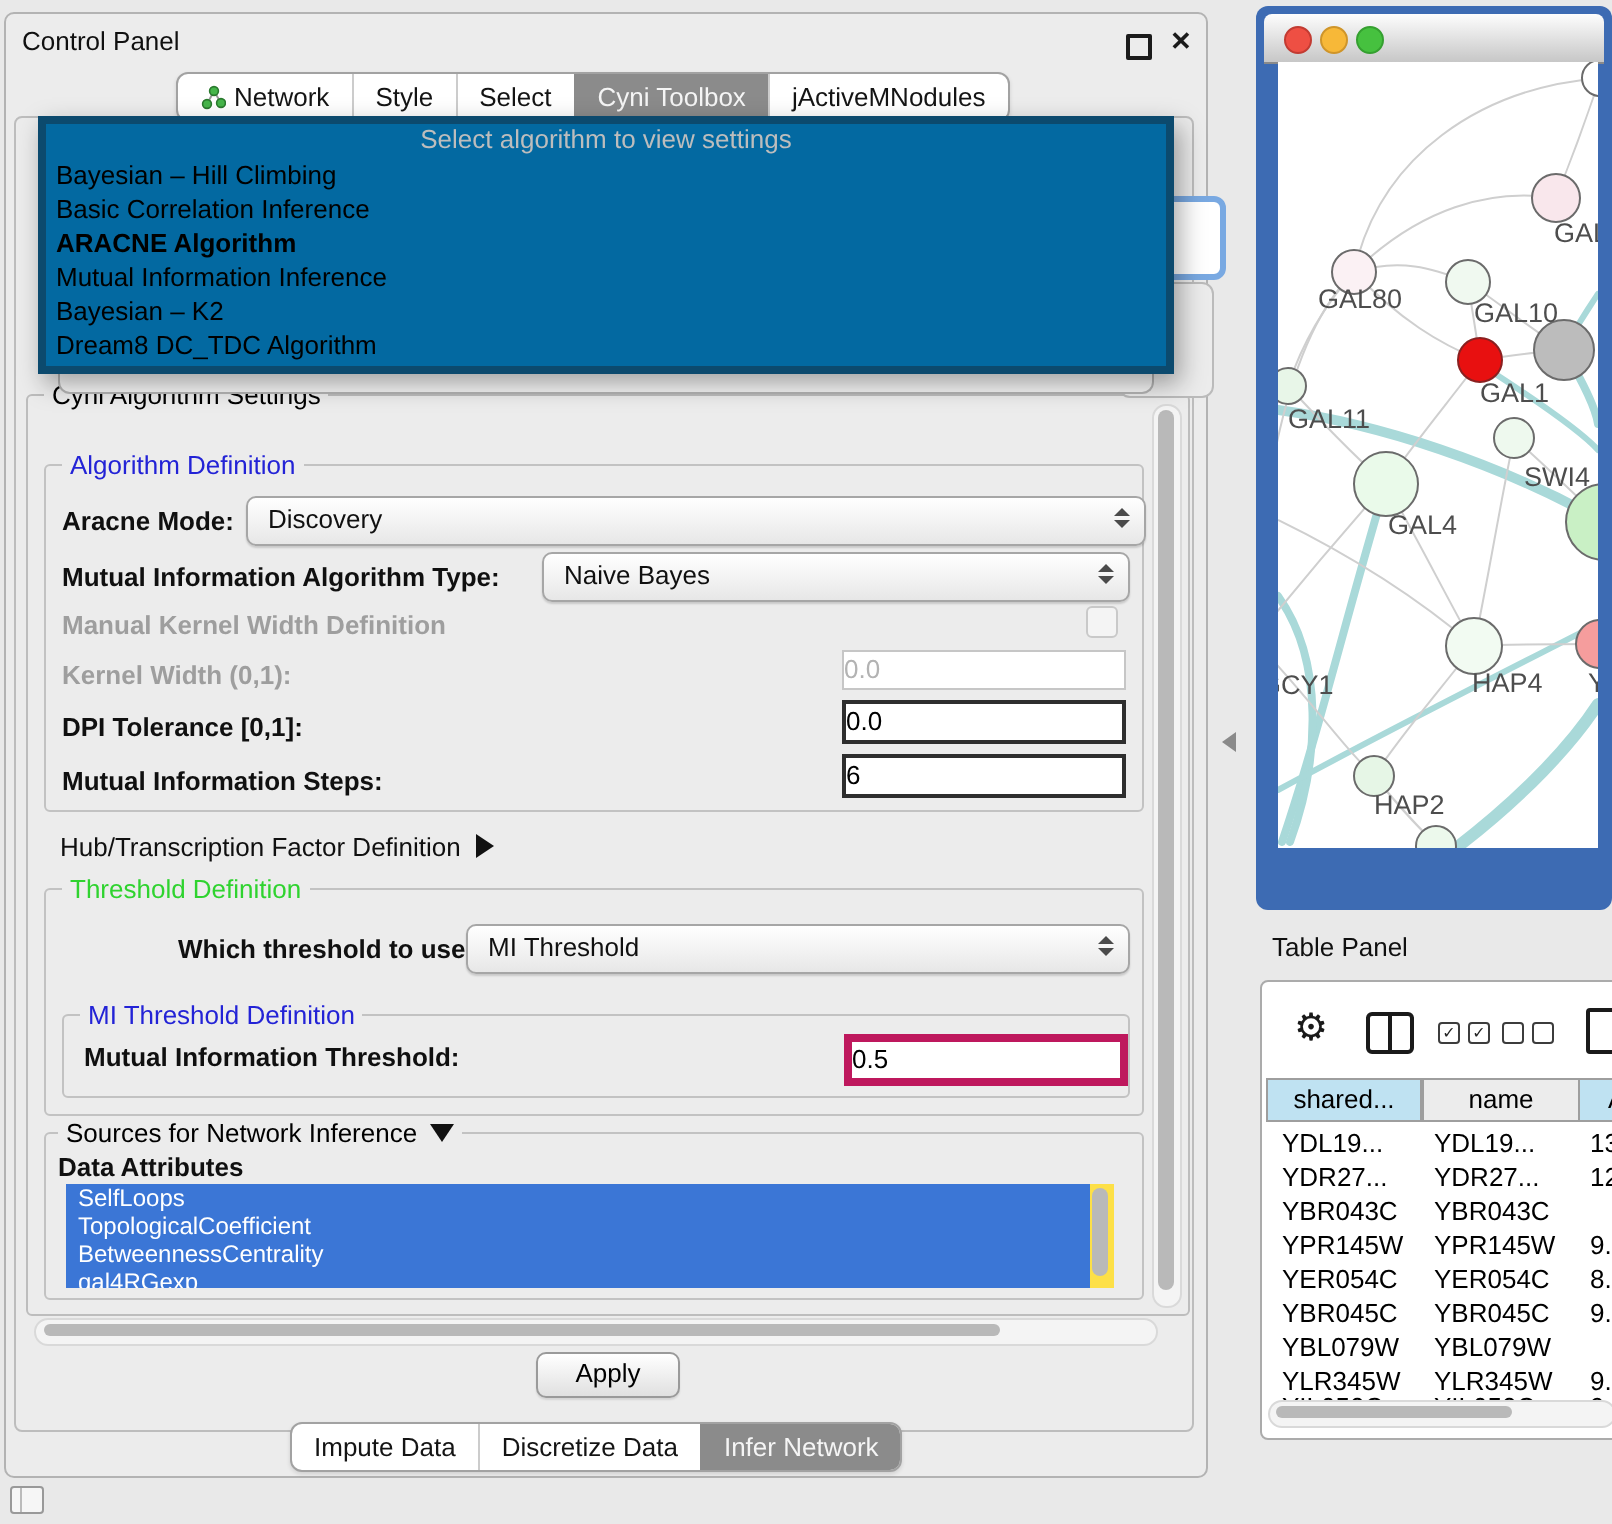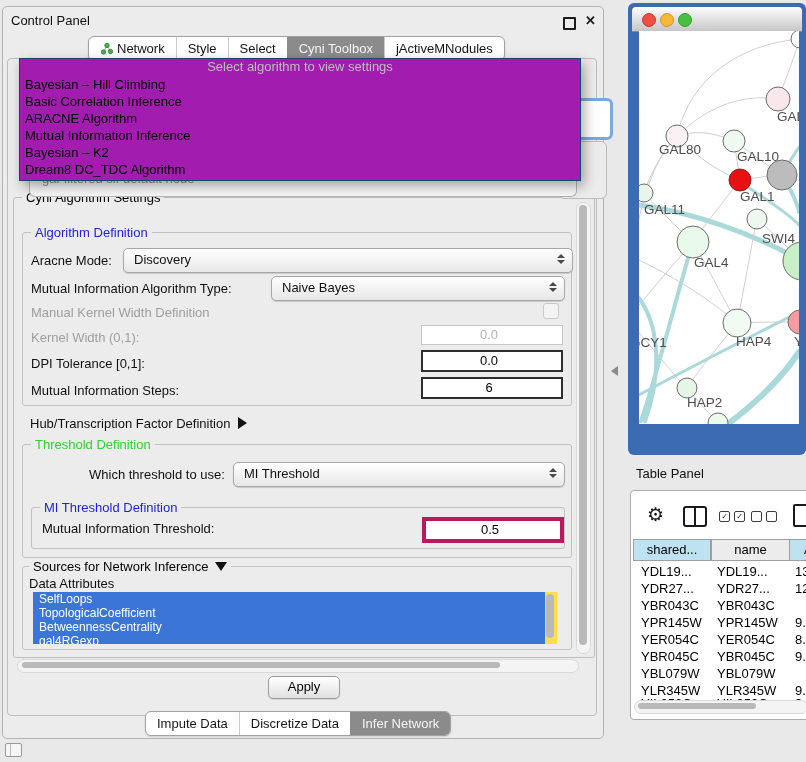--- a/index.html
+++ b/index.html
@@ -1,37 +1,37 @@
 <!DOCTYPE html>
 <html><head>
 <meta charset="utf-8">
 <style>
   html,body{margin:0;padding:0}
   body{width:806px;height:762px;background:#e9e9e9;font-family:"Liberation Sans",sans-serif;
        position:relative;overflow:hidden;-webkit-font-smoothing:antialiased}
   .lbl{position:absolute;font-size:13px;color:#101010;white-space:nowrap}
-  .b{font-weight:normal}
+  .b{font-weight:bold}
   .dis{color:#9e9e9e}
   
   .panel{position:absolute;left:2px;top:6px;width:600px;height:731px;background:#ececec;
          border:1px solid #b3b3b3;border-radius:5px}
   .win-float{position:absolute;left:560px;top:10px;width:9px;height:9px;border:2px solid #1b1b1b;border-radius:1px;cursor:pointer}
   .win-close{position:absolute;left:582px;top:6px;font-size:13px;font-weight:bold;color:#1b1b1b;cursor:pointer}
   .content{position:absolute;left:4px;top:51px;width:588px;height:656px;background:#ececec;
            border:1px solid #bdbdbd;border-radius:4px}
   
   .seg{position:absolute;display:flex;background:#ffffff;border:1px solid #a2a2a2;border-radius:6px;
        overflow:hidden;box-shadow:0 1px 2px rgba(0,0,0,.12);z-index:5}
   .seg .s{font-size:13px;padding:0 11px;line-height:21px;color:#141414;border-left:1px solid #cccccc;
           display:flex;align-items:center;gap:4px;cursor:pointer;white-space:nowrap}
   .seg .s:first-child{border-left:none}
   .seg .s.sel{background:#8b8b8b;color:#f5f5f5;border-left-color:#8b8b8b}
   
-  .popup{position:absolute;left:16px;top:51px;width:560px;height:121px;background:#a21caf;
-         border:1px solid #0c4a6e;box-shadow:3px 5px 12px rgba(0,0,0,.35);z-index:50}
+  .popup{position:absolute;left:16px;top:51px;width:560px;height:121px;background:#0369a1;
+         border:4px solid #0c4a6e;box-shadow:3px 5px 12px rgba(0,0,0,.35);z-index:50}
   .pp-prompt{height:17px;line-height:16px;text-align:center;color:#bdbdbd;font-size:13px}
   .pp-item{height:17px;line-height:17px;font-size:13px;padding-left:5px;color:#000;cursor:pointer}
   
   .frag-combo{position:absolute;left:566px;top:91px;width:38px;height:36px;border:3px solid #79a9e2;
               border-radius:6px;background:#fff;z-index:10}
   .frag-box{position:absolute;left:556px;top:134px;width:46px;height:56px;border:1px solid #bbbbbb;
             border-radius:6px;background:#ececec;z-index:10}
   .frag-text{position:absolute;left:26px;top:170px;width:546px;height:19px;overflow:hidden;
              border-left:1px solid #b5b5b5;border-right:1px solid #b5b5b5;border-bottom:1px solid #b5b5b5;
              border-radius:0 0 6px 6px;background:#f7f7f7;z-index:10}
@@ -42,21 +42,21 @@
   .blue{color:#2323d6}.green{color:#2fd32f}
   
   .combo{position:absolute;background:linear-gradient(#ffffff,#e7e7e7);border:1px solid #a6a6a6;
          border-radius:5px;box-shadow:0 1px 1px rgba(0,0,0,.15);cursor:pointer}
   .combo .tx{display:block;font-size:13px;color:#101010;padding-left:10px;line-height:21px;white-space:nowrap}
   .arrows{position:absolute;right:7px;top:5px;display:flex;flex-direction:column;gap:2px}
   .arrows i{display:block;width:0;height:0;border-left:4px solid transparent;border-right:4px solid transparent}
   .arrows .up{border-bottom:4px solid #4a4a4a}
   .arrows .dn{border-top:4px solid #4a4a4a}
   
-  .field{position:absolute;background:#fff;font-size:13px;text-align:center;padding-right:6px}
+  .field{position:absolute;background:#fff;font-size:13px;text-align:left;padding-right:6px}
   .f-strong{border:2px solid #2e2e2e;line-height:18px;color:#000}
   .f-soft{border:4px solid #be185d;line-height:18px;color:#000}
   .f-dis{border:1px solid #c6c6c6;line-height:18px;color:#b3b3b3}
   .checkbox{position:absolute;width:14px;height:14px;background:#f4f4f4;border:1px solid #c9c9c9;border-radius:3px}
   .tri-r{display:inline-block;width:0;height:0;border-top:6px solid transparent;border-bottom:6px solid transparent;
          border-left:9px solid #111;margin-left:8px;vertical-align:-1px}
   .tri-d{display:inline-block;width:0;height:0;border-left:6px solid transparent;border-right:6px solid transparent;
          border-top:9px solid #111;margin-left:6px;vertical-align:0px}
   
   .attlist{position:absolute;background:#fde047;overflow:hidden}

